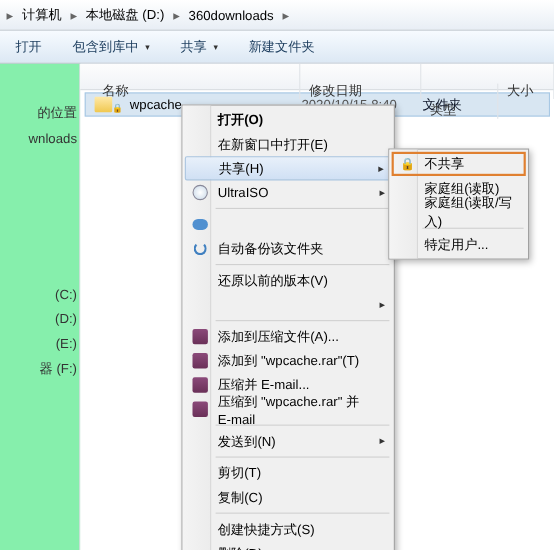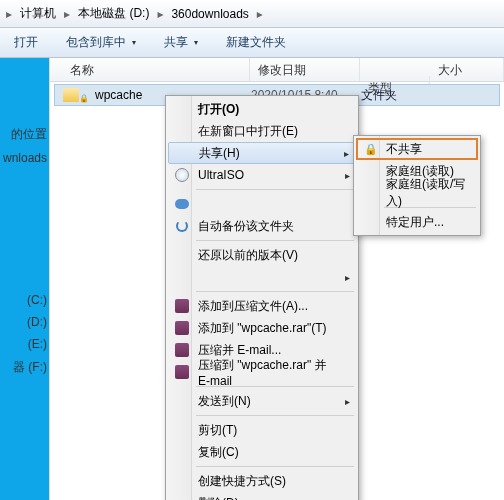--- a/index.html
+++ b/index.html
@@ -7,27 +7,27 @@
     
     .breadcrumb-bar { height: 28px; background: linear-gradient(#fff, #e8eef5); display: flex; align-items: center; padding: 0 4px; border-bottom: 1px solid #c0c8d0; }
     .breadcrumb-item { display: flex; align-items: center; padding: 0 6px; height: 22px; }
     .breadcrumb-sep { color: #666; padding: 0 2px; }
     
     .toolbar { height: 30px; background: linear-gradient(#f7fbff, #dce8f4); display: flex; align-items: center; padding: 0 8px; gap: 16px; border-bottom: 1px solid #b8c4d0; }
     .toolbar-btn { display: flex; align-items: center; gap: 4px; padding: 2px 6px; color: #1a3b5c; }
     .toolbar-sep::after { content: "▾"; font-size: 8px; margin-left: 2px; color: #333; }
     
     .content { display: flex; height: calc(100% - 58px); }
-    .sidebar { width: 50px; background: #0ea5e9; border-right: 1px solid #d8dce0; padding-top: 64px; }
+    .sidebar { width: 73px; background: #86efac; border-right: 1px solid #d8dce0; padding-top: 32px; }
     .sidebar-item { padding: 4px 2px; text-align: right; color: #333; white-space: nowrap; overflow: hidden; }
     .sidebar-group { margin-top: 120px; }
     
     .main { flex: 1; background: #fff; position: relative; }
     .column-header { height: 24px; display: flex; background: linear-gradient(#fdfdfd, #f0f3f7); border-bottom: 1px solid #d8dce0; }
-    .col { padding: 4px 8px; border-right: 1px solid #e0e4e8; color: #333; }
+    .col { padding: 16px 8px; border-right: 1px solid #e0e4e8; color: #333; }
     .col-name { width: 200px; padding-left: 20px; }
     .col-date { width: 110px; }
     .col-type { width: 70px; margin-top: 18px; }
     .col-size { flex: 1; }
     
     .file-row { height: 22px; display: flex; align-items: center; background: #d8e6f2; border: 1px solid #a8c8e4; margin: 2px 4px; }
     .file-name-cell { width: 196px; display: flex; align-items: center; padding-left: 8px; gap: 6px; }
     .folder-icon { width: 16px; height: 14px; background: linear-gradient(#ffe9a8, #f0c850); border-radius: 1px; }
     .lock-overlay { font-size: 8px; color: #a07020; margin-left: -6px; margin-top: 6px; }
     .file-date-cell { width: 110px; color: #555; }

